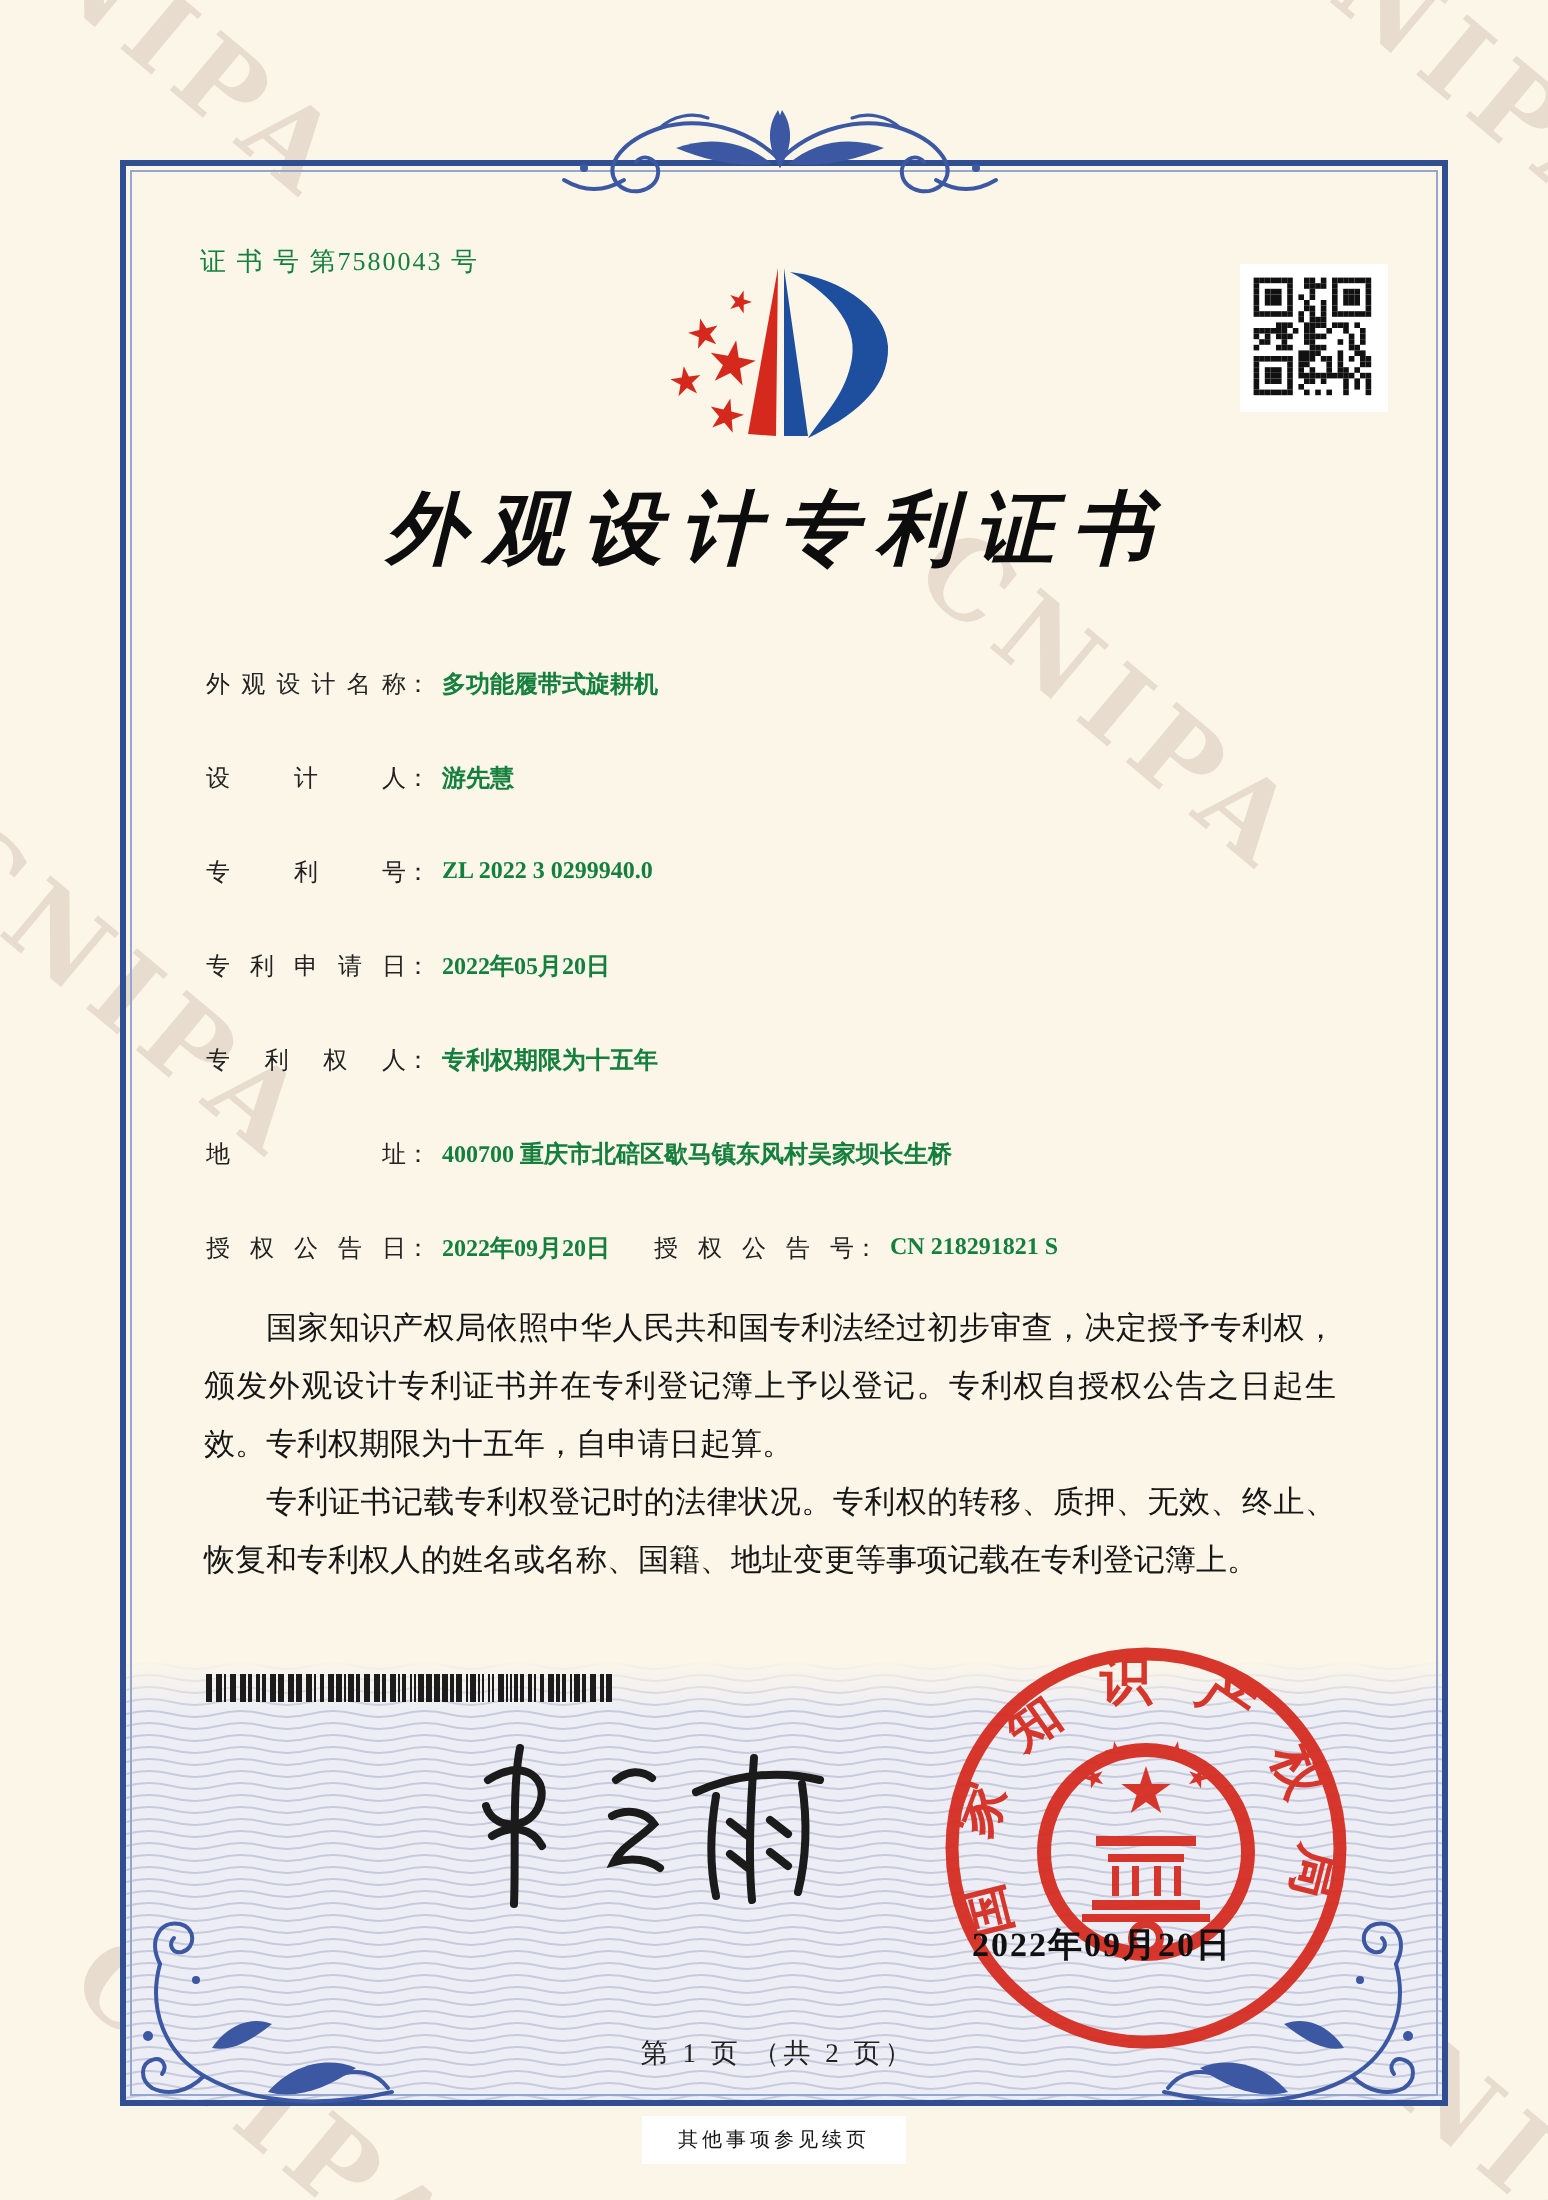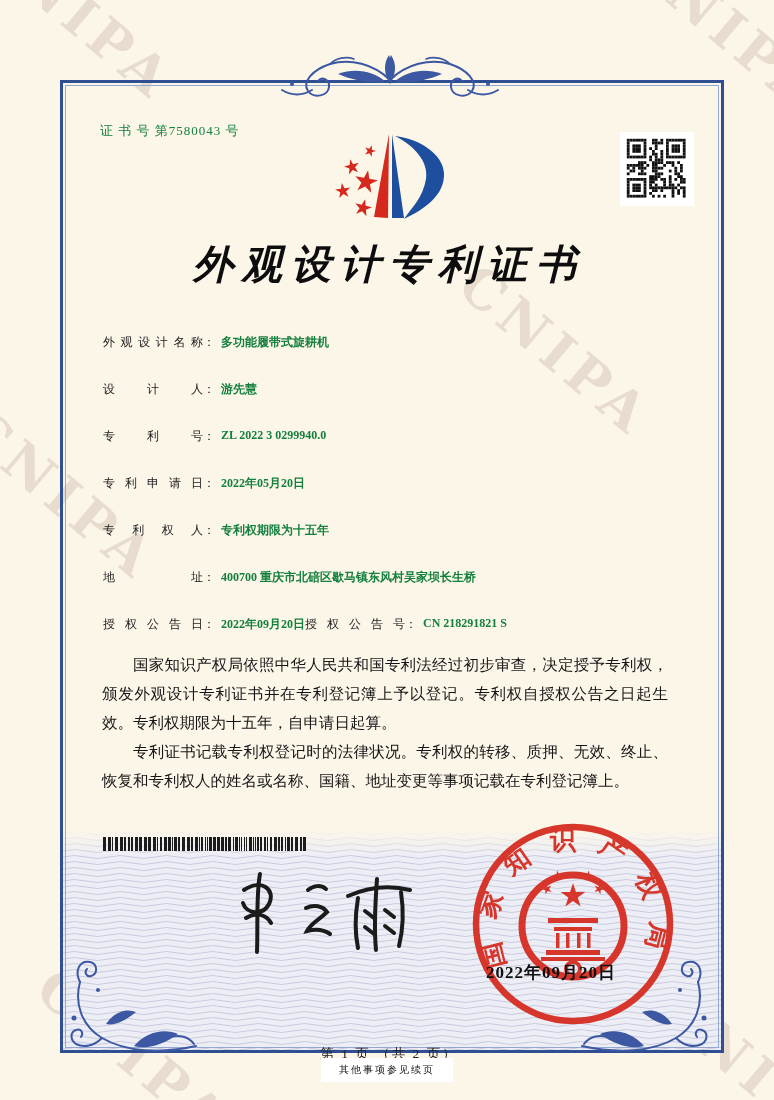--- a/index.html
+++ b/index.html
@@ -29,38 +29,38 @@
   .title{
     position:absolute;left:60px;top:237px;width:658px;text-align:center;
     font-size:40px;font-weight:bold;letter-spacing:9px;color:#0d0d0d;font-style:italic;
   }
   
   .fields{position:absolute;left:103px;top:334px;width:566px;font-size:12px;}
   .frow{height:47px;display:flex;align-items:flex-start;white-space:nowrap;}
   .flabel{display:inline-block;width:100px;text-align:justify;text-align-last:justify;color:#222;}
   .fcolon{display:inline-block;margin:0 6px 0 0;color:#222;}
   .fvalue{color:#15803d;font-weight:bold;}
-  .grant2{}
+  .grant2{margin-left:22px;}
   
   .paras{position:absolute;left:102px;top:650px;width:566px;font-size:15.5px;line-height:29px;color:#161616;}
   .paras p{margin:0;text-indent:2em;text-align:justify;}
   
   .barcode{position:absolute;left:103px;top:837px;}
   
   .signer{position:absolute;left:114px;top:886px;font-size:17px;color:#151515;}
   .signer div{margin-bottom:16px;letter-spacing:3px;}
   .sig{position:absolute;left:222px;top:866px;}
   
   .seal{position:absolute;left:471px;top:822px;opacity:.93;}
   .sealdate{
     position:absolute;left:486px;top:961px;font-size:17px;color:#101010;
     letter-spacing:1px;white-space:nowrap;font-weight:bold;
   }
   
-  .pageinfo{position:absolute;left:60px;top:1018px;width:658px;text-align:center;font-size:13.5px;letter-spacing:2px;color:#222;margin-top:27px;}
+  .pageinfo{position:absolute;left:60px;top:1018px;width:658px;text-align:center;font-size:13.5px;letter-spacing:2px;color:#222;}
   .note{
     position:absolute;left:387px;top:1058px;transform:translateX(-50%);
     background:#ffffff;padding:5px 18px;font-size:10px;letter-spacing:2px;color:#151515;white-space:nowrap;
   }
   .flourish{position:absolute;pointer-events:none;}
 </style>
 </head>
 <body>
 
 <div class="page">

